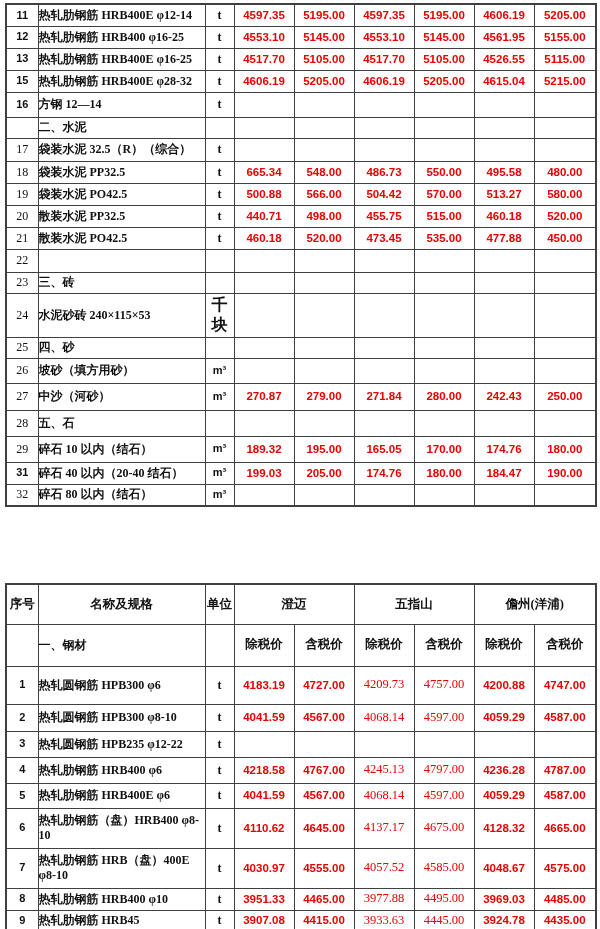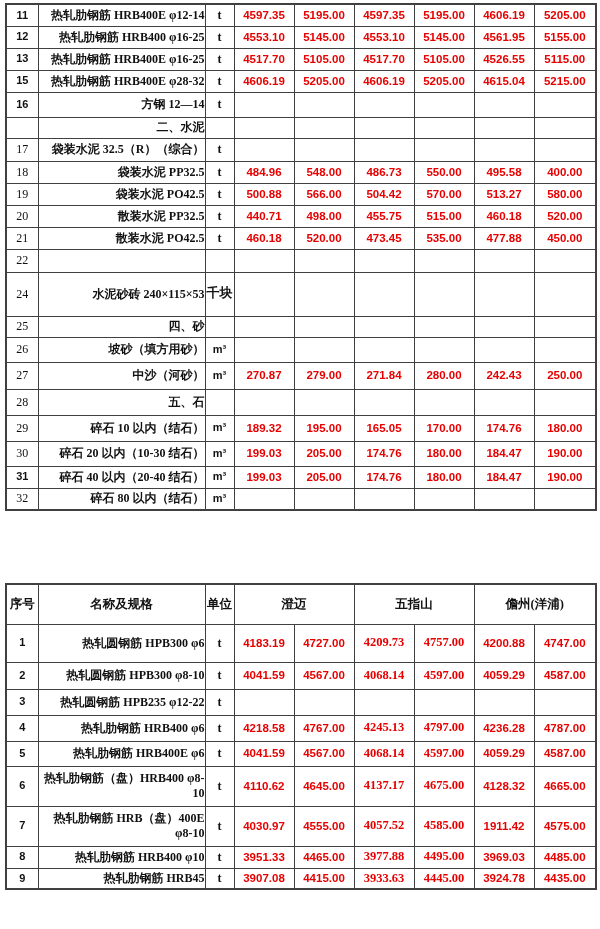--- a/index.html
+++ b/index.html
@@ -6,27 +6,27 @@
   .page{position:relative;width:600px;height:929px;background:#fff;overflow:hidden;
         font-family:"Liberation Serif","DejaVu Serif",serif;color:#111;}
   table.t{border-collapse:collapse;table-layout:fixed;position:absolute;background:#fff;
           border:2px solid #404040;}
   table.t td, table.t th{border:1px solid #404040;padding:0;overflow:hidden;vertical-align:middle;
           line-height:1.22;}
   
   .no-b{font-family:"Liberation Sans","DejaVu Sans",sans-serif;font-weight:bold;font-size:11px;text-align:center;}
   .no-s{font-family:"Liberation Serif","DejaVu Serif",serif;font-weight:normal;font-size:12px;text-align:center;}
   .nm{font-family:"Liberation Serif","DejaVu Serif",serif;font-weight:bold;font-size:12px;
-      text-align:right;padding-left:7px;padding-right:2px;}
+      text-align:left;padding-left:7px;padding-right:2px;}
   .un-t{font-family:"Liberation Serif","DejaVu Serif",serif;font-weight:bold;font-size:12px;text-align:center;}
   .un-m{font-family:"Liberation Sans","DejaVu Sans",sans-serif;font-weight:bold;font-size:11px;text-align:center;}
-  .un-c{font-family:Liberation Mono, monospace;font-weight:bold;font-size:13px;text-align:center;line-height:1.5;}
+  .un-c{font-family:Liberation Sans, sans-serif;font-weight:bold;font-size:16px;text-align:center;line-height:1.5;}
   .num1{font-family:"Liberation Sans","DejaVu Sans",sans-serif;font-weight:bold;font-size:11.5px;
         color:#e80000;text-align:center;}
-  .num2{font-family:"Liberation Serif","DejaVu Serif",serif;font-weight:bold;font-size:12.5px;
+  .num2{font-family:"Liberation Serif","DejaVu Serif",serif;font-weight:normal;font-size:12.5px;
         color:#e80000;text-align:center;}
   .hdr{font-family:"Liberation Serif","DejaVu Serif",serif;font-weight:bold;font-size:12.5px;text-align:center;}
   .v-top{vertical-align:top;padding-top:4px;}
   .v-low{vertical-align:bottom;padding-bottom:7px;}
 </style>
 </head>
 <body>
 
 <div class="page">
   <table class="t" id="t1" style="left:5px;top:3px;width:590px;">
@@ -116,26 +116,26 @@
           <td class="num1"></td>
           <td class="num1"></td>
           <td class="num1"></td>
           <td class="num1"></td>
           <td class="num1"></td>
         </tr>
         <tr style="height: 22px;">
           <td class="no-s">18</td>
           <td class="nm">袋装水泥 PP32.5</td>
           <td class="un-t">t</td>
-          <td class="num1">484.96</td>
+          <td class="num1">665.34</td>
           <td class="num1">548.00</td>
           <td class="num1">486.73</td>
           <td class="num1">550.00</td>
           <td class="num1">495.58</td>
-          <td class="num1">400.00</td>
+          <td class="num1">480.00</td>
         </tr>
         <tr style="height: 22px;">
           <td class="no-s">19</td>
           <td class="nm">袋装水泥 PO42.5</td>
           <td class="un-t">t</td>
           <td class="num1">500.88</td>
           <td class="num1">566.00</td>
           <td class="num1">504.42</td>
           <td class="num1">570.00</td>
           <td class="num1">513.27</td>
@@ -159,20 +159,31 @@
           <td class="num1">460.18</td>
           <td class="num1">520.00</td>
           <td class="num1">473.45</td>
           <td class="num1">535.00</td>
           <td class="num1">477.88</td>
           <td class="num1">450.00</td>
         </tr>
         <tr style="height: 23px;">
           <td class="no-s">22</td>
           <td class="nm"></td>
+          <td class="un-c"></td>
+          <td class="num1"></td>
+          <td class="num1"></td>
+          <td class="num1"></td>
+          <td class="num1"></td>
+          <td class="num1"></td>
+          <td class="num1"></td>
+        </tr>
+        <tr style="height: 21px;">
+          <td class="no-s">23</td>
+          <td class="nm">三、砖</td>
           <td class="un-c"></td>
           <td class="num1"></td>
           <td class="num1"></td>
           <td class="num1"></td>
           <td class="num1"></td>
           <td class="num1"></td>
           <td class="num1"></td>
         </tr>
         <tr style="height: 44px;">
           <td class="no-s">24</td>
@@ -232,31 +243,20 @@
         <tr style="height: 26px;">
           <td class="no-s">29</td>
           <td class="nm">碎石 10 以内（结石）</td>
           <td class="un-m">m³</td>
           <td class="num1">189.32</td>
           <td class="num1">195.00</td>
           <td class="num1">165.05</td>
           <td class="num1">170.00</td>
           <td class="num1">174.76</td>
           <td class="num1">180.00</td>
-        </tr>
-        <tr style="height: 25px;">
-          <td class="no-s">30</td>
-          <td class="nm">碎石 20 以内（10-30 结石）</td>
-          <td class="un-m">m³</td>
-          <td class="num1">199.03</td>
-          <td class="num1">205.00</td>
-          <td class="num1">174.76</td>
-          <td class="num1">180.00</td>
-          <td class="num1">184.47</td>
-          <td class="num1">190.00</td>
         </tr>
         <tr style="height: 22px; margin-left: 48px;">
           <td class="no-b">31</td>
           <td class="nm">碎石 40 以内（20-40 结石）</td>
           <td class="un-m">m³</td>
           <td class="num1">199.03</td>
           <td class="num1">205.00</td>
           <td class="num1">174.76</td>
           <td class="num1">180.00</td>
           <td class="num1">184.47</td>
@@ -290,20 +290,31 @@
     </colgroup>
     <thead>
       <tr style="height:40px;margin-left:44px;">
         <th class="hdr">序号</th>
         <th class="hdr">名称及规格</th>
         <th class="hdr">单位</th>
         <th class="hdr" colspan="2">澄迈</th>
         <th class="hdr" colspan="2">五指山</th>
         <th class="hdr" colspan="2">儋州(洋浦)</th>
       </tr>
+      <tr style="height:42px;">
+        <td class="no-s v-top"></td>
+        <td class="nm v-top">一、钢材</td>
+        <td class="un-t v-top"></td>
+        <td class="hdr v-top">除税价</td>
+        <td class="hdr v-top">含税价</td>
+        <td class="hdr v-top">除税价</td>
+        <td class="hdr v-top">含税价</td>
+        <td class="hdr v-top">除税价</td>
+        <td class="hdr v-top">含税价</td>
+      </tr>
     </thead>
     <tbody>
         <tr style="height: 38px;">
           <td class="no-b">1</td>
           <td class="nm">热轧圆钢筋 HPB300 φ6</td>
           <td class="un-t">t</td>
           <td class="num1">4183.19</td>
           <td class="num1">4727.00</td>
           <td class="num2">4209.73</td>
           <td class="num2">4757.00</td>
@@ -366,21 +377,21 @@
           <td class="num1 v-low">4665.00</td>
         </tr>
         <tr style="height: 40px;">
           <td class="no-b">7</td>
           <td class="nm">热轧肋钢筋 HRB（盘）400E φ8-10</td>
           <td class="un-t">t</td>
           <td class="num1 v-low">4030.97</td>
           <td class="num1 v-low">4555.00</td>
           <td class="num2 v-top">4057.52</td>
           <td class="num2 v-top">4585.00</td>
-          <td class="num1 v-low">1911.42</td>
+          <td class="num1 v-low">4048.67</td>
           <td class="num1 v-low">4575.00</td>
         </tr>
         <tr style="height: 22px;">
           <td class="no-b">8</td>
           <td class="nm">热轧肋钢筋 HRB400 φ10</td>
           <td class="un-t">t</td>
           <td class="num1">3951.33</td>
           <td class="num1">4465.00</td>
           <td class="num2">3977.88</td>
           <td class="num2">4495.00</td>

